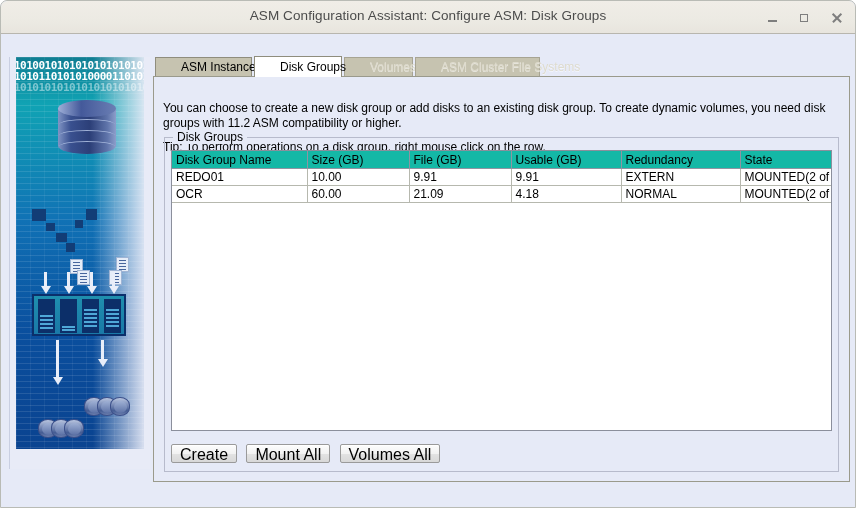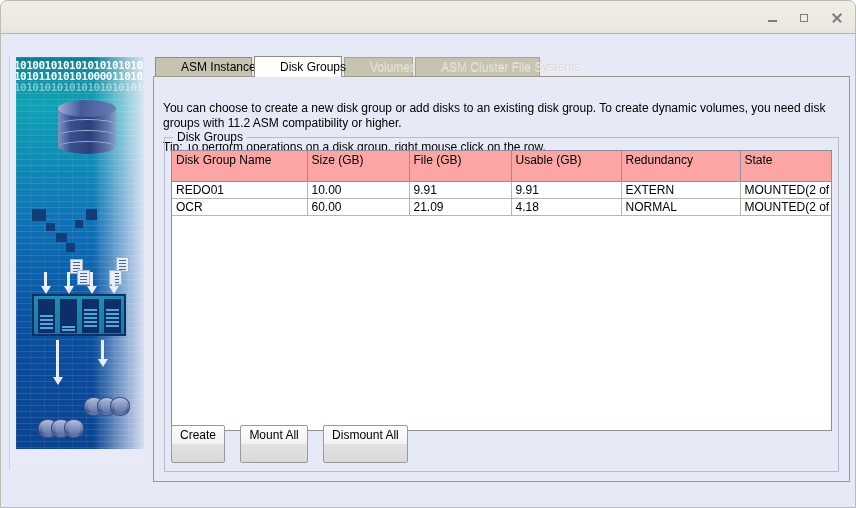--- a/index.html
+++ b/index.html
@@ -361,26 +361,26 @@
     box-sizing: border-box;
     overflow: hidden;
   }
   table.dg {
     border-collapse: collapse;
     width: 100%;
     table-layout: fixed;
     font-size: 12px;
   }
   table.dg th {
-    background: #fca5a5;
+    background: #14b8a6;
     border-right: 1px solid #9094a2;
     border-bottom: 1px solid #9094a2;
     text-align: left;
     font-weight: normal;
-    padding: 2px 0 14px 4px;
+    padding: 2px 0 0 4px;
     height: 17px;
     box-sizing: border-box;
     color: #000;
   }
   table.dg td {
     border-right: 1px solid #b6b8ae;
     border-bottom: 1px solid #b6b8ae;
     padding: 1px 0 1px 4px;
     height: 16px;
     box-sizing: border-box;
@@ -395,35 +395,36 @@
   #gb-buttons {
     position: absolute;
     left: 6px;
     bottom: 8px;
   }
   .btn {
     display: inline-block;
     background: linear-gradient(to bottom, #fdfdfd 0%, #f2f2f2 50%, #e3e3e3 51%, #d8d8d8 100%);
     border: 1px solid #9a9a9a;
     border-radius: 2px;
-    padding: 3px 8px 20px 8px;
-    font-size: 12px;
+    padding: 3px 8px 1px 8px;
+    font-size: 16px;
     color: #000;
-    margin-right: 12px;
+    margin-right: 6px;
     cursor: default;
     box-shadow: inset 0 1px 0 #ffffff;
     line-height: 13px;
   }
 </style>
 </head>
 <body>
 
 <div id="window">
 
   <div id="titlebar">
+    <div id="title-text">ASM Configuration Assistant: Configure ASM: Disk Groups</div>
     <div class="win-btn" id="btn-min">
         <span class="min-glyph"></span>
       </div>
     <div class="win-btn" id="btn-max">
         <span class="max-glyph"></span>
       </div>
     <div class="win-btn" id="btn-close">
         <span class="close-glyph"></span>
       </div>
   </div>
@@ -559,20 +560,20 @@
                   <td>NORMAL</td>
                   <td>MOUNTED(2 of 2)</td>
                 </tr>
               </tbody>
             </table>
           </div>
 
           <div id="gb-buttons">
             <span class="btn">Create</span>
             <span class="btn">Mount All</span>
-            <span class="btn">Dismount All</span>
+            <span class="btn">Volumes All</span>
           </div>
         </div>
       </div>
     </div>
 
   </div>
 </div>
 
 </body></html>

